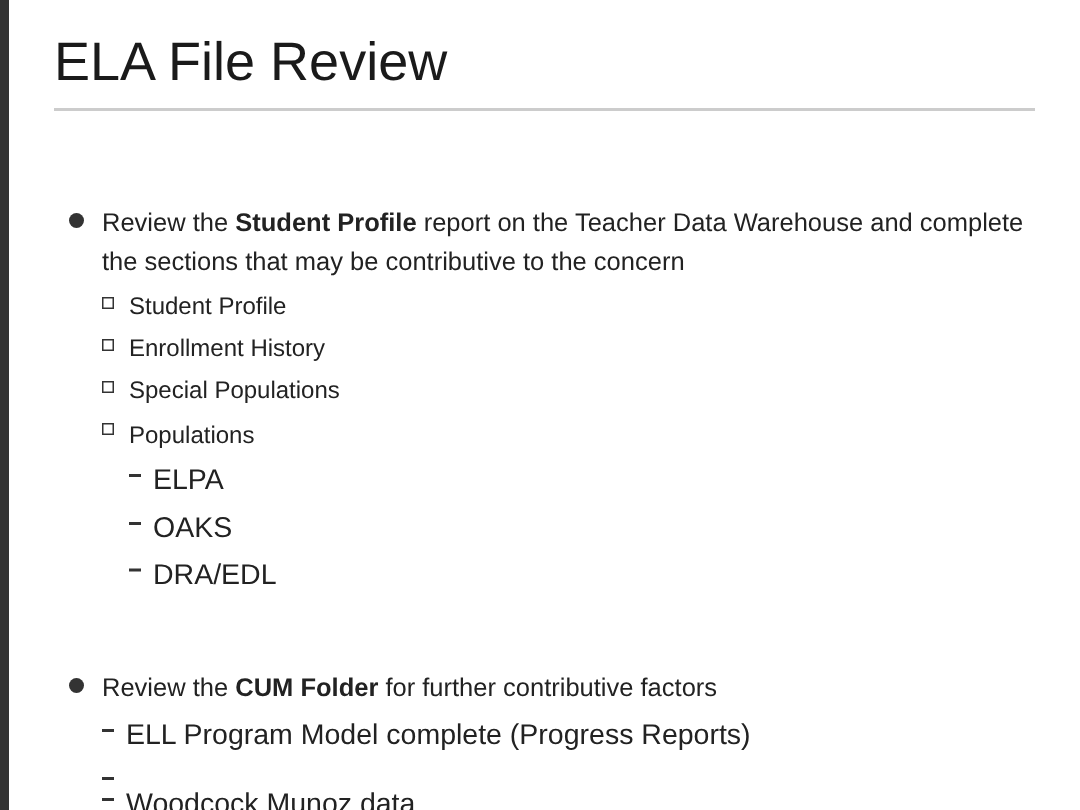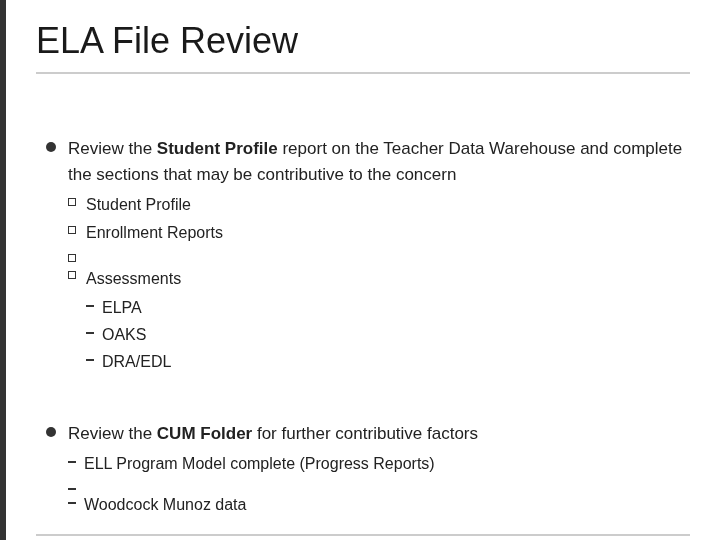--- a/index.html
+++ b/index.html
@@ -107,21 +107,21 @@
     .sub-sub-dash {
       width: 8px;
       height: 2px;
       background: #333;
       margin-top: 9px;
       margin-right: 8px;
       flex-shrink: 0;
     }
 
     .sub-sub-text {
-      font-size: 16px;
+      font-size: 19px;
       color: #222222;
       line-height: 1.5;
     }
 
     .bottom-divider {
       border-top: 2px solid #cccccc;
       margin-top: auto;
     }
   </style>
 </head>
@@ -136,29 +136,30 @@
       <div class="bullet-dot"></div>
       <div class="bullet-text">
         Review the <b>Student Profile</b> report on the Teacher Data Warehouse and complete the sections that may be contributive to the concern
         <div class="sub-list">
           <div class="sub-item">
             <div class="sub-square"></div>
             <span class="sub-text">Student Profile</span>
           </div>
           <div class="sub-item">
             <div class="sub-square"></div>
-            <span class="sub-text">Enrollment Reports</span>
-          </div>
-          <div class="sub-item">
-            <div class="sub-square"></div>
+            <span class="sub-text">Enrollment History</span>
+          </div>
+          <div class="sub-item">
+            <div class="sub-square"></div>
+            <span class="sub-text">Special Populations</span>
           </div>
           <div class="sub-item">
             <div class="sub-square"></div>
             <div>
-              <span class="sub-text">Assessments</span>
+              <span class="sub-text">Populations</span>
               <div class="sub-sub-list">
                 <div class="sub-sub-item">
                   <div class="sub-sub-dash"></div>
                   <span class="sub-sub-text">ELPA</span>
                 </div>
                 <div class="sub-sub-item">
                   <div class="sub-sub-dash"></div>
                   <span class="sub-sub-text">OAKS</span>
                 </div>
                 <div class="sub-sub-item">

